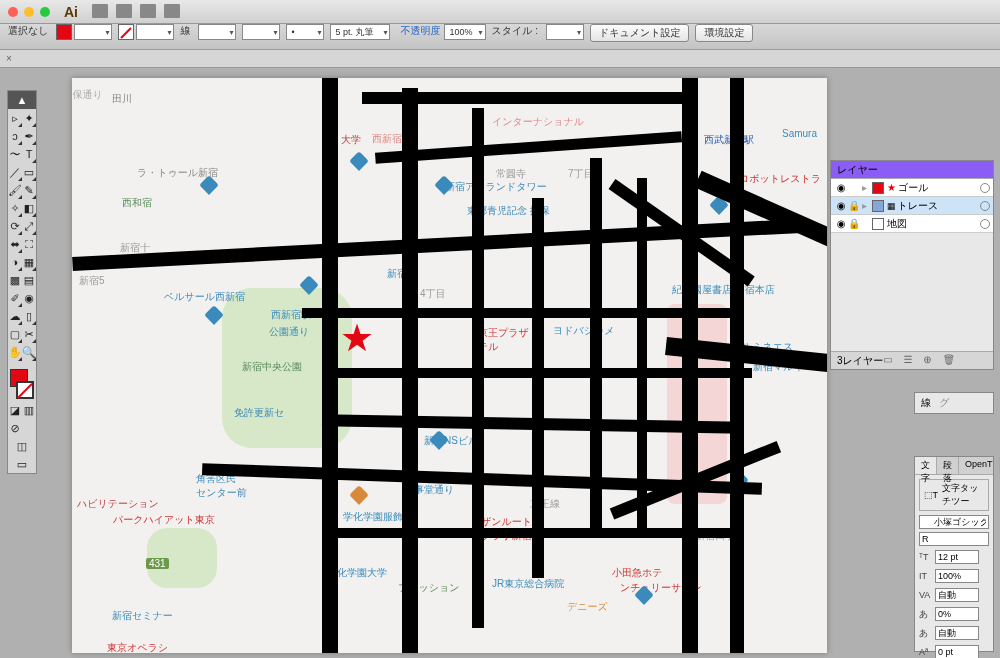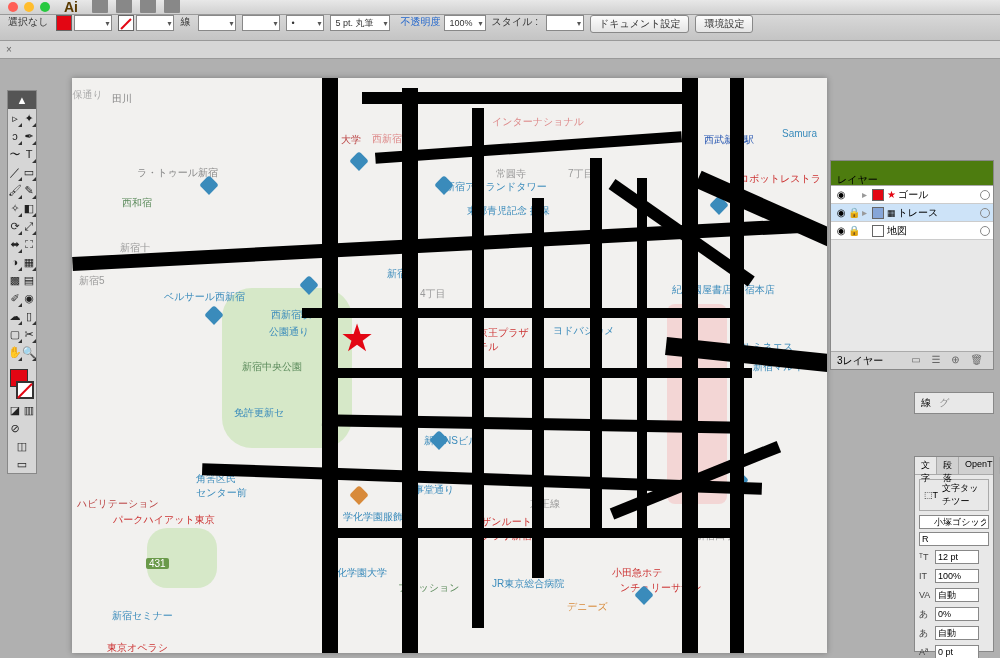--- a/index.html
+++ b/index.html
@@ -1,17 +1,17 @@
 <!DOCTYPE html>
 <html><head>
 <meta charset="utf-8">
 <style>
 *{margin:0;padding:0;box-sizing:border-box;font-family:"Hiragino Kaku Gothic Pro","Meiryo",sans-serif;}
 body{background:#b0b0b0;width:1000px;height:658px;overflow:hidden;position:relative;font-size:11px;}
-.mac-title{height:15px;background:linear-gradient(#e8e8e8,#d0d0d0);display:flex;align-items:center;padding:0 8px;border-bottom:1px solid #999;}
+.mac-title{height:24px;background:linear-gradient(#e8e8e8,#d0d0d0);display:flex;align-items:center;padding:0 8px;border-bottom:1px solid #999;}
 .traffic{width:10px;height:10px;border-radius:50%;margin-right:6px;}
 .t-r{background:#ff5f56;}.t-y{background:#ffbd2e;}.t-g{background:#27c93f;}
 .ai-logo{color:#5a3a00;font-weight:bold;font-size:14px;margin-left:8px;margin-right:14px;}
 .top-icons span{display:inline-block;width:16px;height:14px;background:#888;margin-right:8px;border-radius:1px;}
 .ctrl-bar{height:26px;background:linear-gradient(#d8d8d8,#c4c4c4);border-bottom:1px solid #999;display:flex;align-items:flex-start;padding:0 8px;font-size:10px;color:#333;}
 .ctrl-bar .lbl{margin-right:8px;}
 .sw{width:16px;height:16px;border:1px solid #666;margin-right:2px;display:inline-block;}
 .sw.red{background:#e30613;}
 .sw.wh{background:#fff;position:relative;}
 .sw.wh::after{content:"";position:absolute;width:100%;height:2px;background:#e30613;top:50%;left:0;transform:rotate(-45deg);}
@@ -58,32 +58,32 @@
 .poi{position:absolute;width:14px;height:14px;background:#3a8bbb;border-radius:3px 3px 3px 0;transform:rotate(-45deg);}
 .poi.o{background:#d88a3a;}
 .park{position:absolute;left:150px;top:210px;width:130px;height:160px;background:#d6e8c8;border-radius:30px;}
 .station{position:absolute;left:595px;top:226px;width:60px;height:200px;background:#f3caca;opacity:0.7;border-radius:8px;}
 .green2{position:absolute;left:75px;top:450px;width:70px;height:60px;background:#d6e8c8;border-radius:20px;}
 .tokyoto{position:absolute;left:302px;top:238px;font-size:11px;color:#c33;line-height:1.2;}
 .tokyoto .sub{font-size:9px;color:#888;display:block;}
 .tokyoto .sub2{font-size:9px;color:#3a7a3a;display:block;}
 .panel{position:absolute;background:#e8e8e8;border:1px solid #888;font-size:10px;}
 .p-layers{right:6px;top:160px;width:164px;height:210px;}
-.p-layers .hdr{height:18px;background:#4d7c0f;padding:12px 6px;border-bottom:1px solid #aaa;font-size:10px;}
+.p-layers .hdr{height:18px;background:#8b5cf6;padding:2px 6px;border-bottom:1px solid #aaa;font-size:10px;}
 .layer-row{display:flex;align-items:center;height:18px;border-bottom:1px solid #ccc;background:#fff;padding:0 3px;}
 .layer-row.sel{background:#cde3f8;}
 .eye{width:14px;text-align:center;font-size:10px;}
 .lock{width:14px;text-align:center;font-size:10px;color:#666;}
 .lsw{width:12px;height:12px;border:1px solid #666;margin:0 3px;}
 .lsw.red{background:#e30613;}
 .lsw.b{background:#86a6d8;}
 .lsw.w{background:#fff;}
 .lname{flex:1;font-size:10px;}
 .lring{width:10px;height:10px;border:1px solid #888;border-radius:50%;margin-left:2px;}
-.p-layers .ftr{height:18px;background:#d6d6d6;border-top:1px solid #aaa;padding:2px 6px;font-size:10px;position:absolute;bottom:0;left:0;right:0;display:flex;justify-content:space-between;}
+.p-layers .ftr{height:18px;background:#d6d6d6;border-top:1px solid #aaa;padding:2px 6px;font-size:10px;position:absolute;bottom:0;left:0;right:0;display:flex;}
 .p-stroke{right:6px;top:392px;width:80px;height:22px;padding:3px 6px;}
 .p-char{right:6px;top:456px;width:80px;height:196px;}
 .p-char .tabrow{display:flex;height:18px;background:#d0d0d0;border-bottom:1px solid #aaa;}
 .p-char .tab{padding:2px 6px;font-size:9px;border-right:1px solid #aaa;}
 .p-char .tab.act{background:#e8e8e8;}
 .p-char .body{padding:4px;}
 .p-char .row{display:flex;align-items:center;margin-bottom:3px;height:16px;}
 .p-char .row input{width:44px;height:14px;font-size:9px;border:1px solid #888;padding:0 2px;}
 .p-char .row .ic{width:16px;font-size:9px;color:#444;}
 .p-char .touch{border:1px solid #aaa;padding:2px 4px;font-size:9px;margin-bottom:4px;display:flex;align-items:center;}

